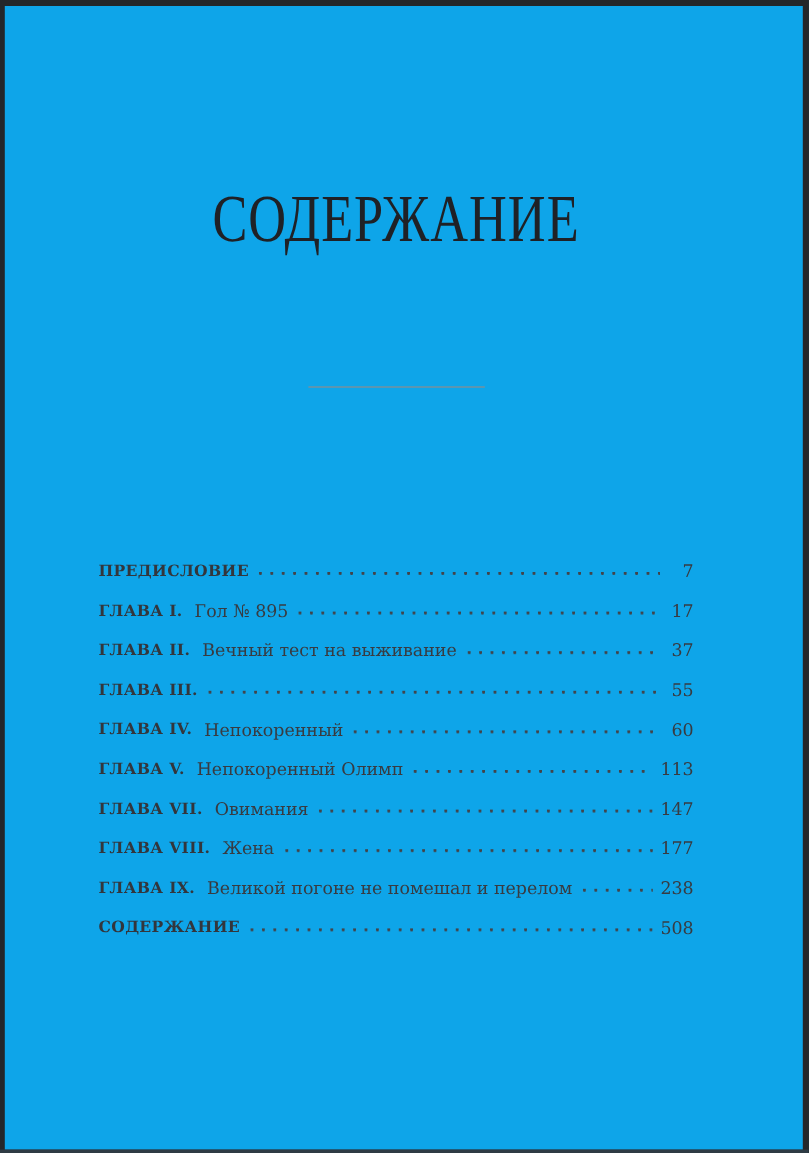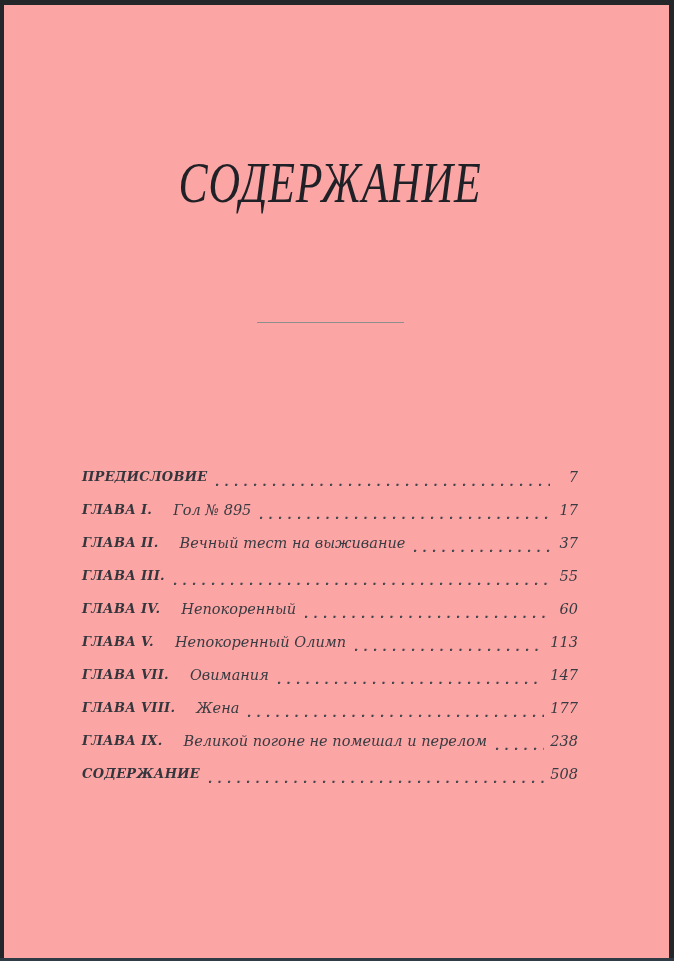--- a/index.html
+++ b/index.html
@@ -11,22 +11,21 @@
     position: relative;
     background: #24272a; 
     font-family: "DejaVu Serif", serif;
   }
   .page {
     position: absolute;
     top: 5px;
     left: 4px;
     right: 5px;
     bottom: 3px;
-    background: #fca5a5;
-    font-style: italic;
+    background: #0ea5e9;
   }
   .frame-bottom {
     position: absolute;
     left: 0; right: 0; bottom: 0;
     height: 3px;
     background: #2e3b44;
   }
   .content-column {
     margin-left: 78px;
     width: 496px;
@@ -49,38 +48,38 @@
     width: 147px;
     height: 0;
     border-top: 1.5px solid #8e8e8e;
     margin: 111px auto 0 auto;
   }
   .toc {
     margin-top: 144px;
   }
   .toc-row {
     display: flex;
-    align-items: flex-end;
+    align-items: center;
     line-height: 20px;
     height: 20px;
   }
   .toc-row:not(:last-child) {
     margin-bottom: 13px;
   }
   .toc-label {
     font-weight: bold;
     font-size: 13px;
     letter-spacing: 0.3px;
     color: #33363c;
     white-space: nowrap;
   }
   .toc-entry-title {
     font-size: 14.5px;
     color: #383b41;
-    margin-left: 21px;
+    margin-left: 10px;
     white-space: nowrap;
   }
   .toc-entry-title:empty { display: none; }
   .toc-leader {
     flex: 1;
     height: 5px;
     margin: 0 6px 0 8px;
     background-image: radial-gradient(circle at 2px 2.8px, #41444b 1.1px, rgba(0,0,0,0) 1.5px);
     background-size: 9.5px 5px;
     background-repeat: repeat-x;

